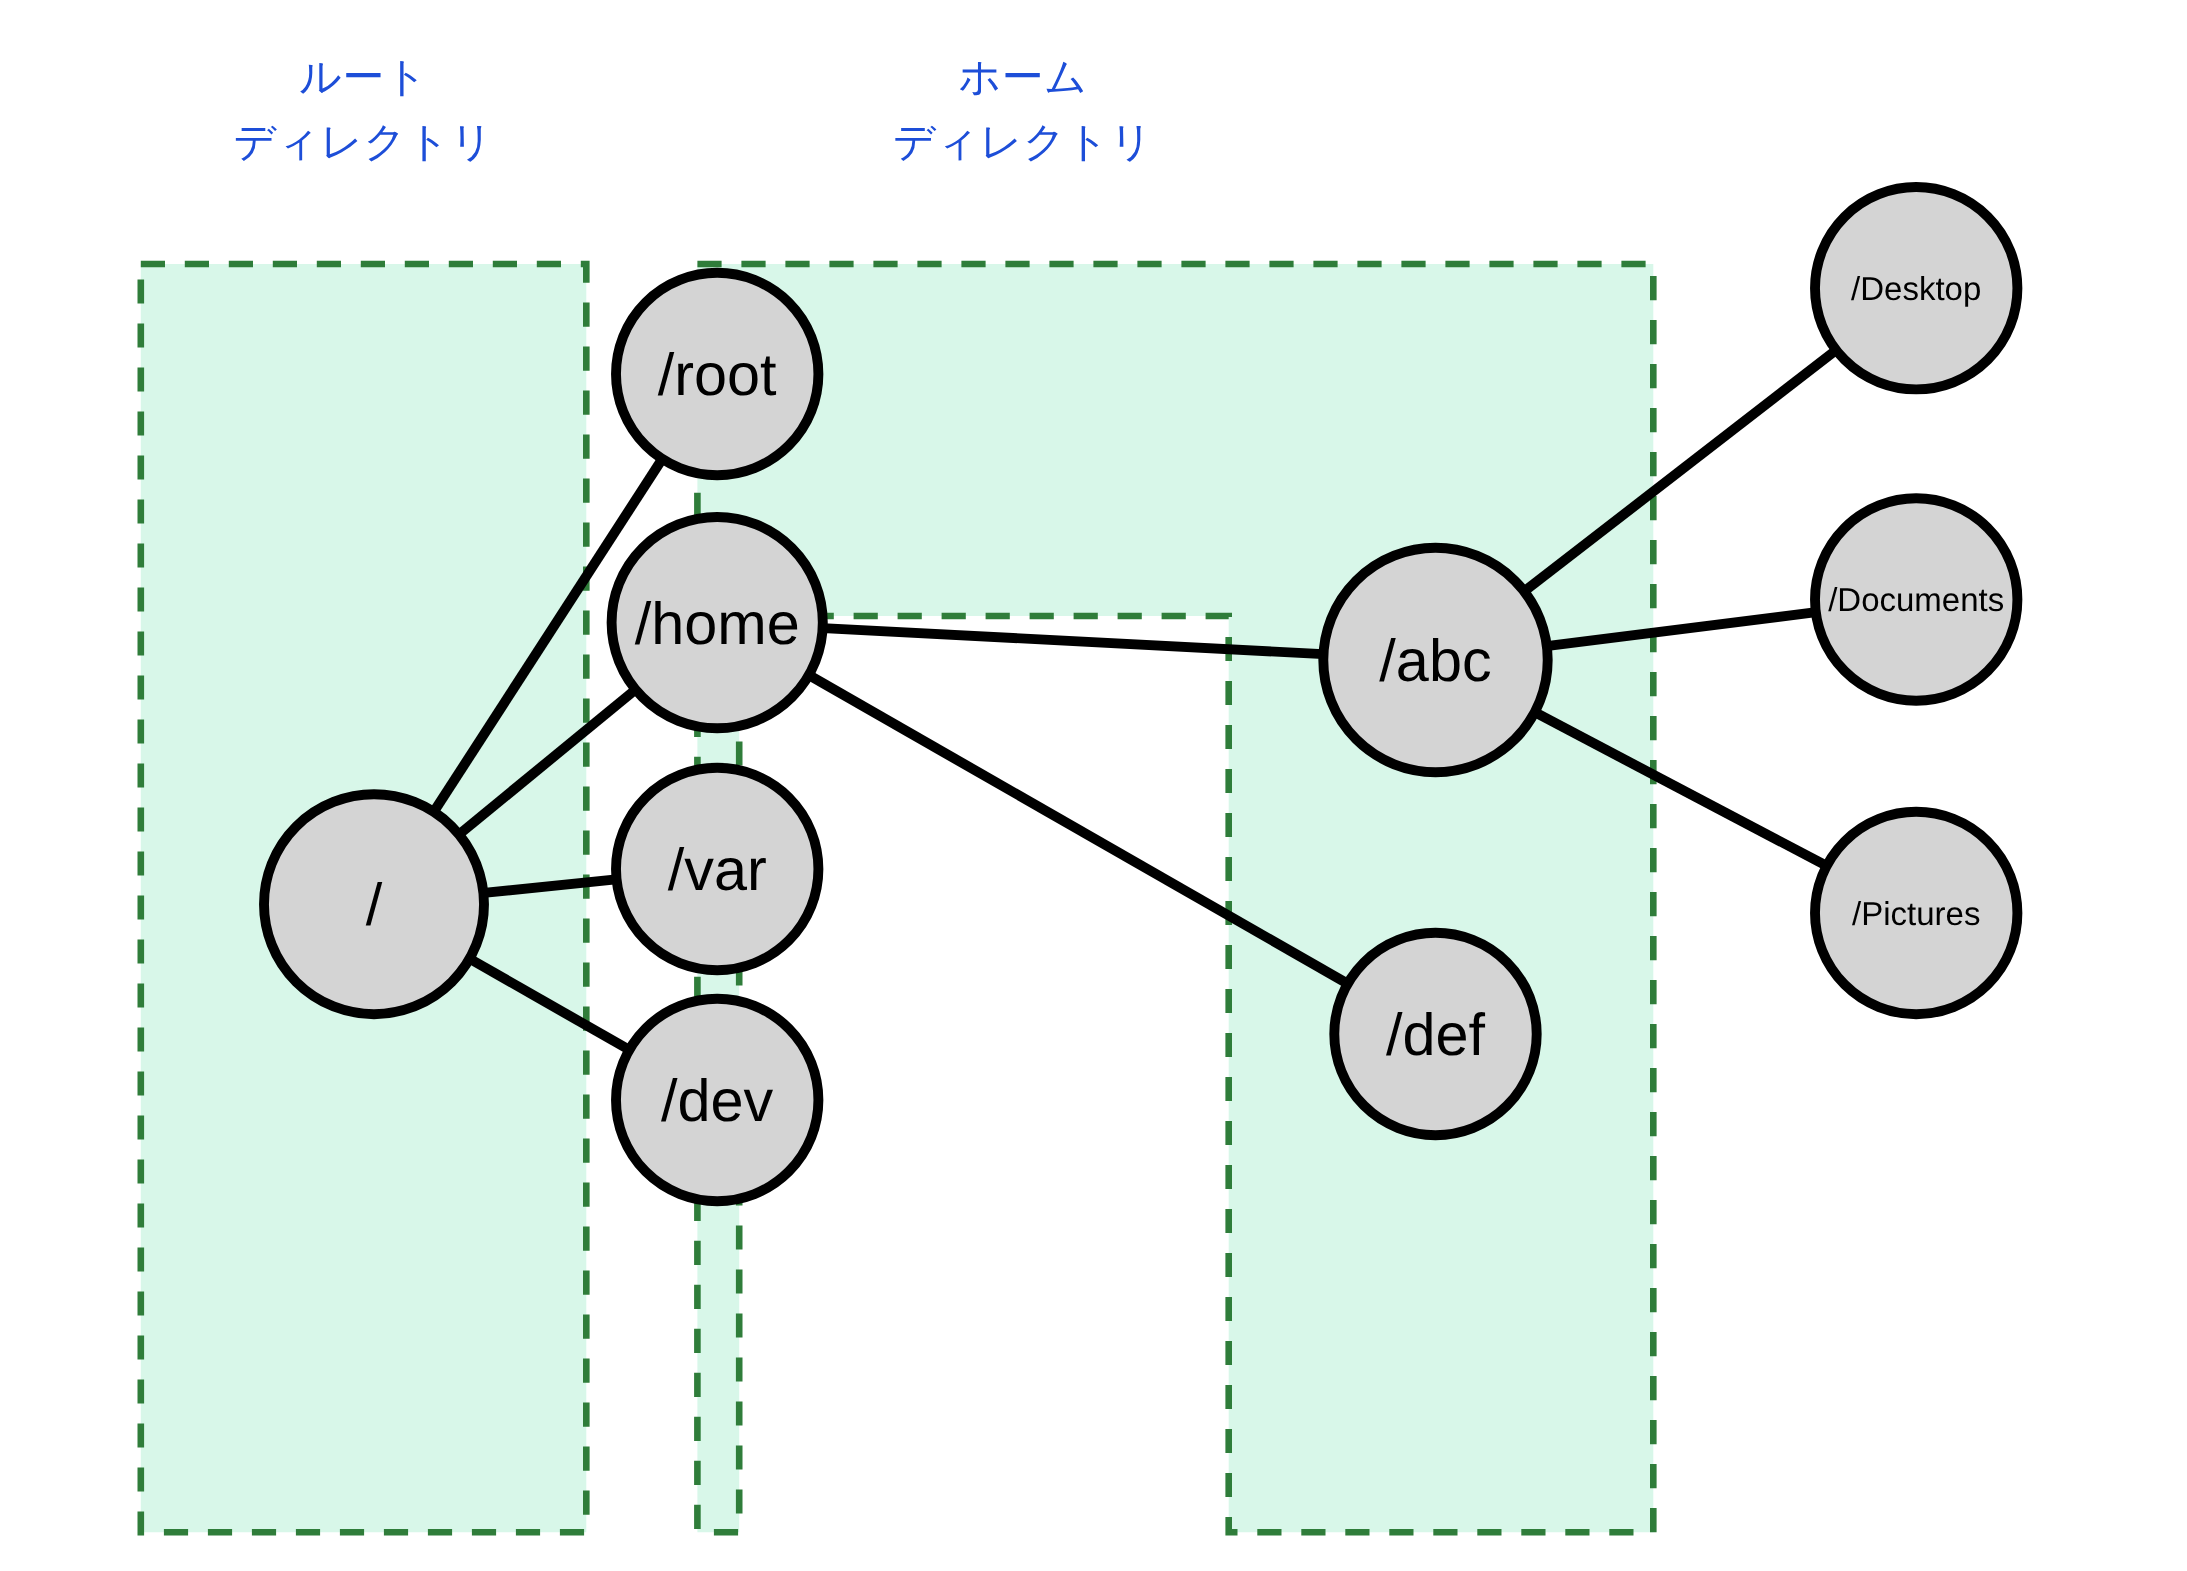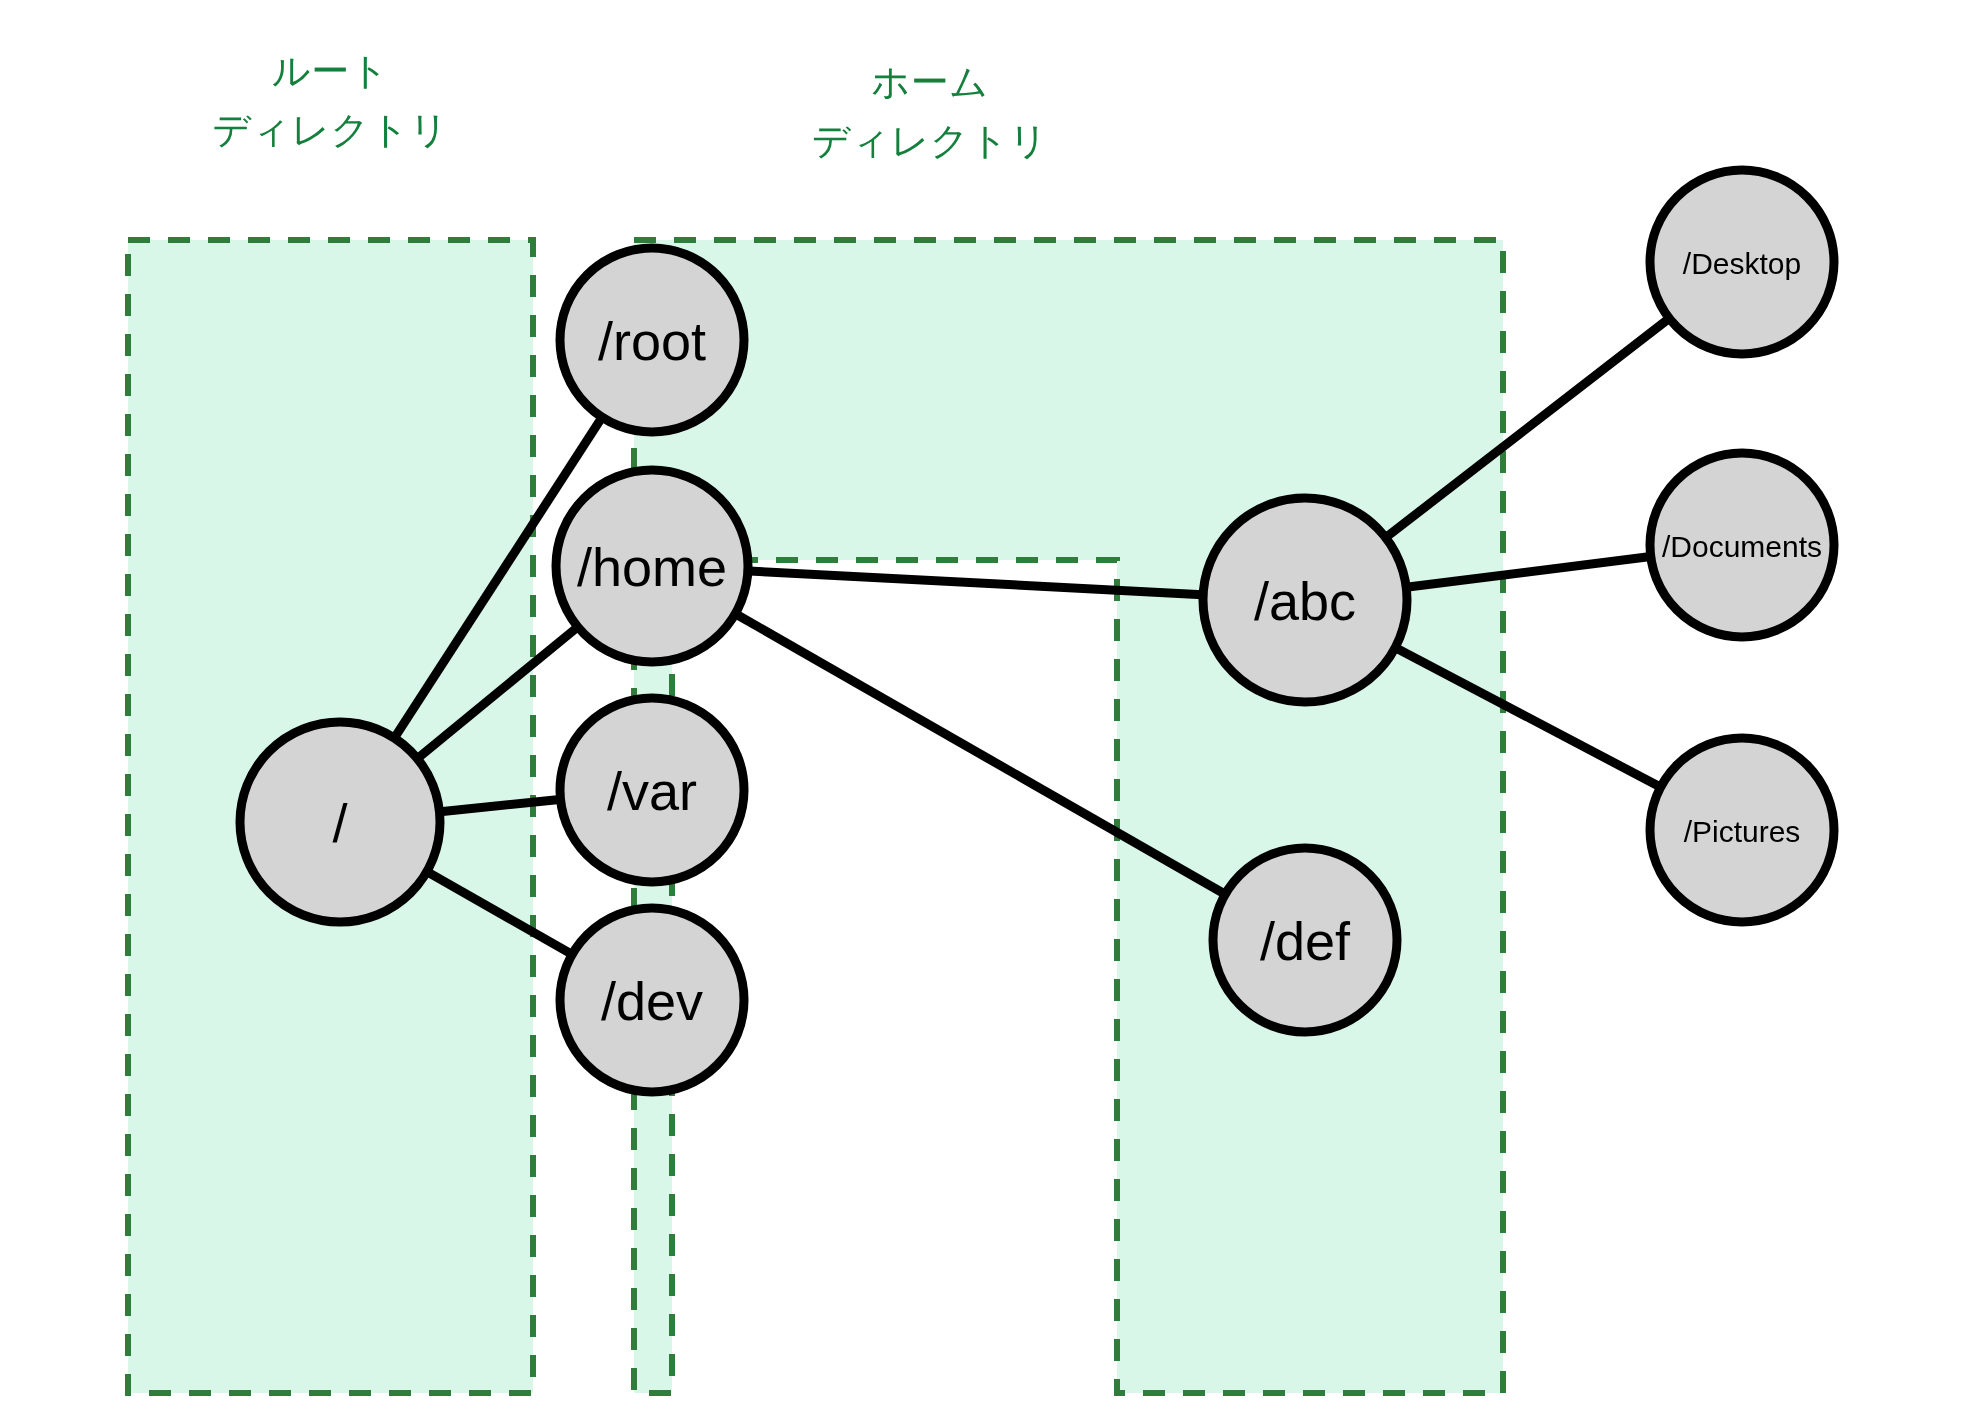--- a/index.html
+++ b/index.html
@@ -23,21 +23,21 @@
     left: 0;
     top: 0;
     width: 1988px;
     height: 1428px;
   }
   .group-label {
     position: absolute;
     text-align: center;
     font-size: 38px;
     line-height: 1.55;
-    color: #15803d;
+    color: #1d4ed8;
     white-space: pre;
     letter-spacing: 0.5px;
   }
   .node-text {
     font-family: "Liberation Sans", "DejaVu Sans", sans-serif;
     fill: #000000;
     text-anchor: middle;
     dominant-baseline: central;
   }
 </style>
@@ -101,16 +101,16 @@
         <text x="1742" y="546" class="node-text" font-size="30">/Documents</text>
       </g>
       <g>
         <ellipse cx="1742" cy="830" rx="92" ry="92" fill="#d4d4d4" stroke="#000000" stroke-width="9"></ellipse>
         <text x="1742" y="831" class="node-text" font-size="30">/Pictures</text>
       </g>
     </svg>
 
   <div class="group-label" id="label-root-directory" style="left: 128px; top: 42px; width: 405px;">ルート
 ディレクトリ</div>
-  <div class="group-label" id="label-home-directory" style="left: 700px; top: 42px; width: 460px; margin-top: 11px;">ホーム
+  <div class="group-label" id="label-home-directory" style="left: 700px; top: 42px; width: 460px;">ホーム
 ディレクトリ</div>
 
 </div>
 
 </body></html>

